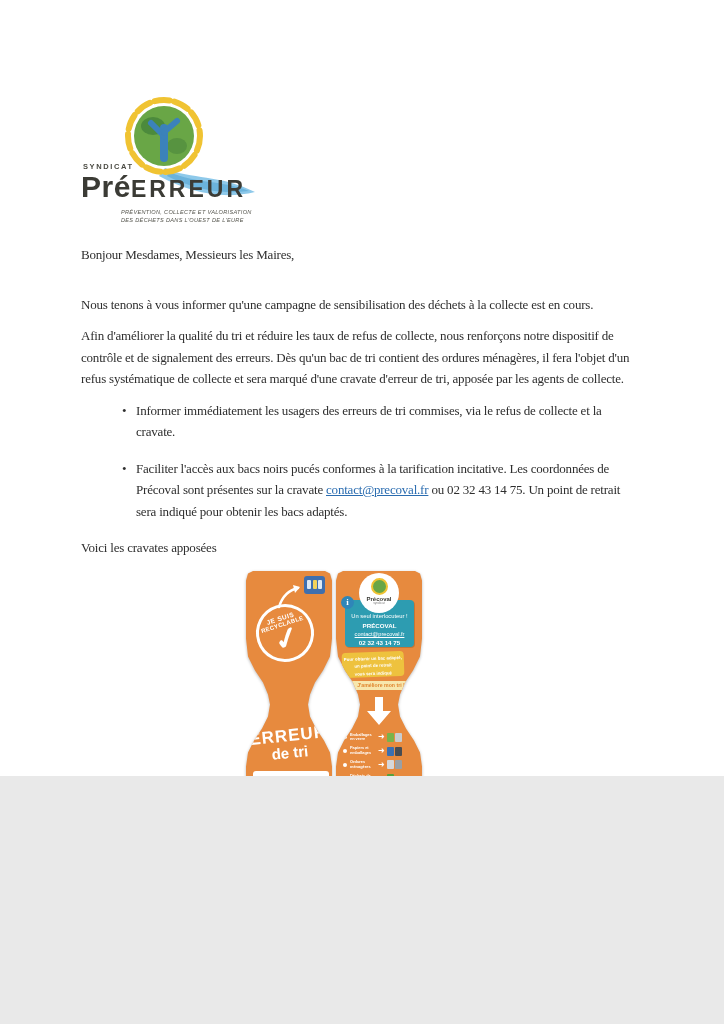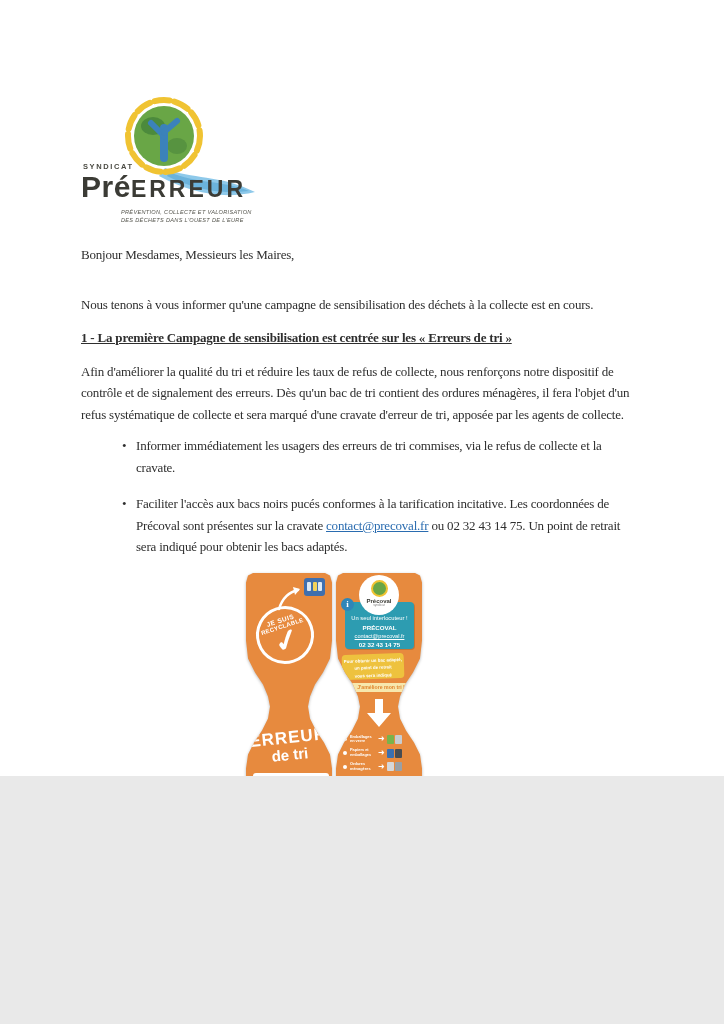--- a/index.html
+++ b/index.html
@@ -139,32 +139,32 @@
       <div class="wordmark"><span class="pre">Pré</span><span class="rest">ERREUR</span></div>
       <div class="tagline">
         <div>PRÉVENTION, COLLECTE ET VALORISATION</div>
         <div>DES DÉCHETS DANS L'OUEST DE L'EURE</div>
       </div>
     </div>
 
     <div class="letter">
       <p class="greeting">Bonjour Mesdames, Messieurs les Maires,</p>
       <p>Nous tenons à vous informer qu'une campagne de sensibilisation des déchets à la collecte est en cours.</p>
-      <p class="heading">1 - La première Campagne de sensibilisation est centrée sur les « Erreurs de tri »</p>
       <p>Afin d'améliorer la qualité du tri et réduire les taux de refus de collecte, nous renforçons notre dispositif de contrôle et de signalement des erreurs. Dès qu'un bac de tri contient des ordures ménagères, il fera l'objet d'un refus systématique de collecte et sera marqué d'une cravate d'erreur de tri, apposée par les agents de collecte.</p>
 
       <div class="bullets">
         <div class="bullet">
           <span>Informer immédiatement les usagers des erreurs de tri commises, via le refus de collecte et la cravate.</span>
         </div>
         <div class="bullet">
           <span>Faciliter l'accès aux bacs noirs pucés conformes à la tarification incitative. Les coordonnées de Précoval sont présentes sur la cravate </span><a class="maillink">contact@precoval.fr</a><span> ou 02 32 43 14 75. Un point de retrait sera indiqué pour obtenir les bacs adaptés.</span>
         </div>
       </div>
 
+      <p class="closing">Voici les cravates apposées</p>
     </div>
 
     <div class="tags-row">
 
       <div class="tagwrap">
       <div class="tag">
         <div class="bins-icon">
               <i></i>
               <i></i>
               <i></i>

